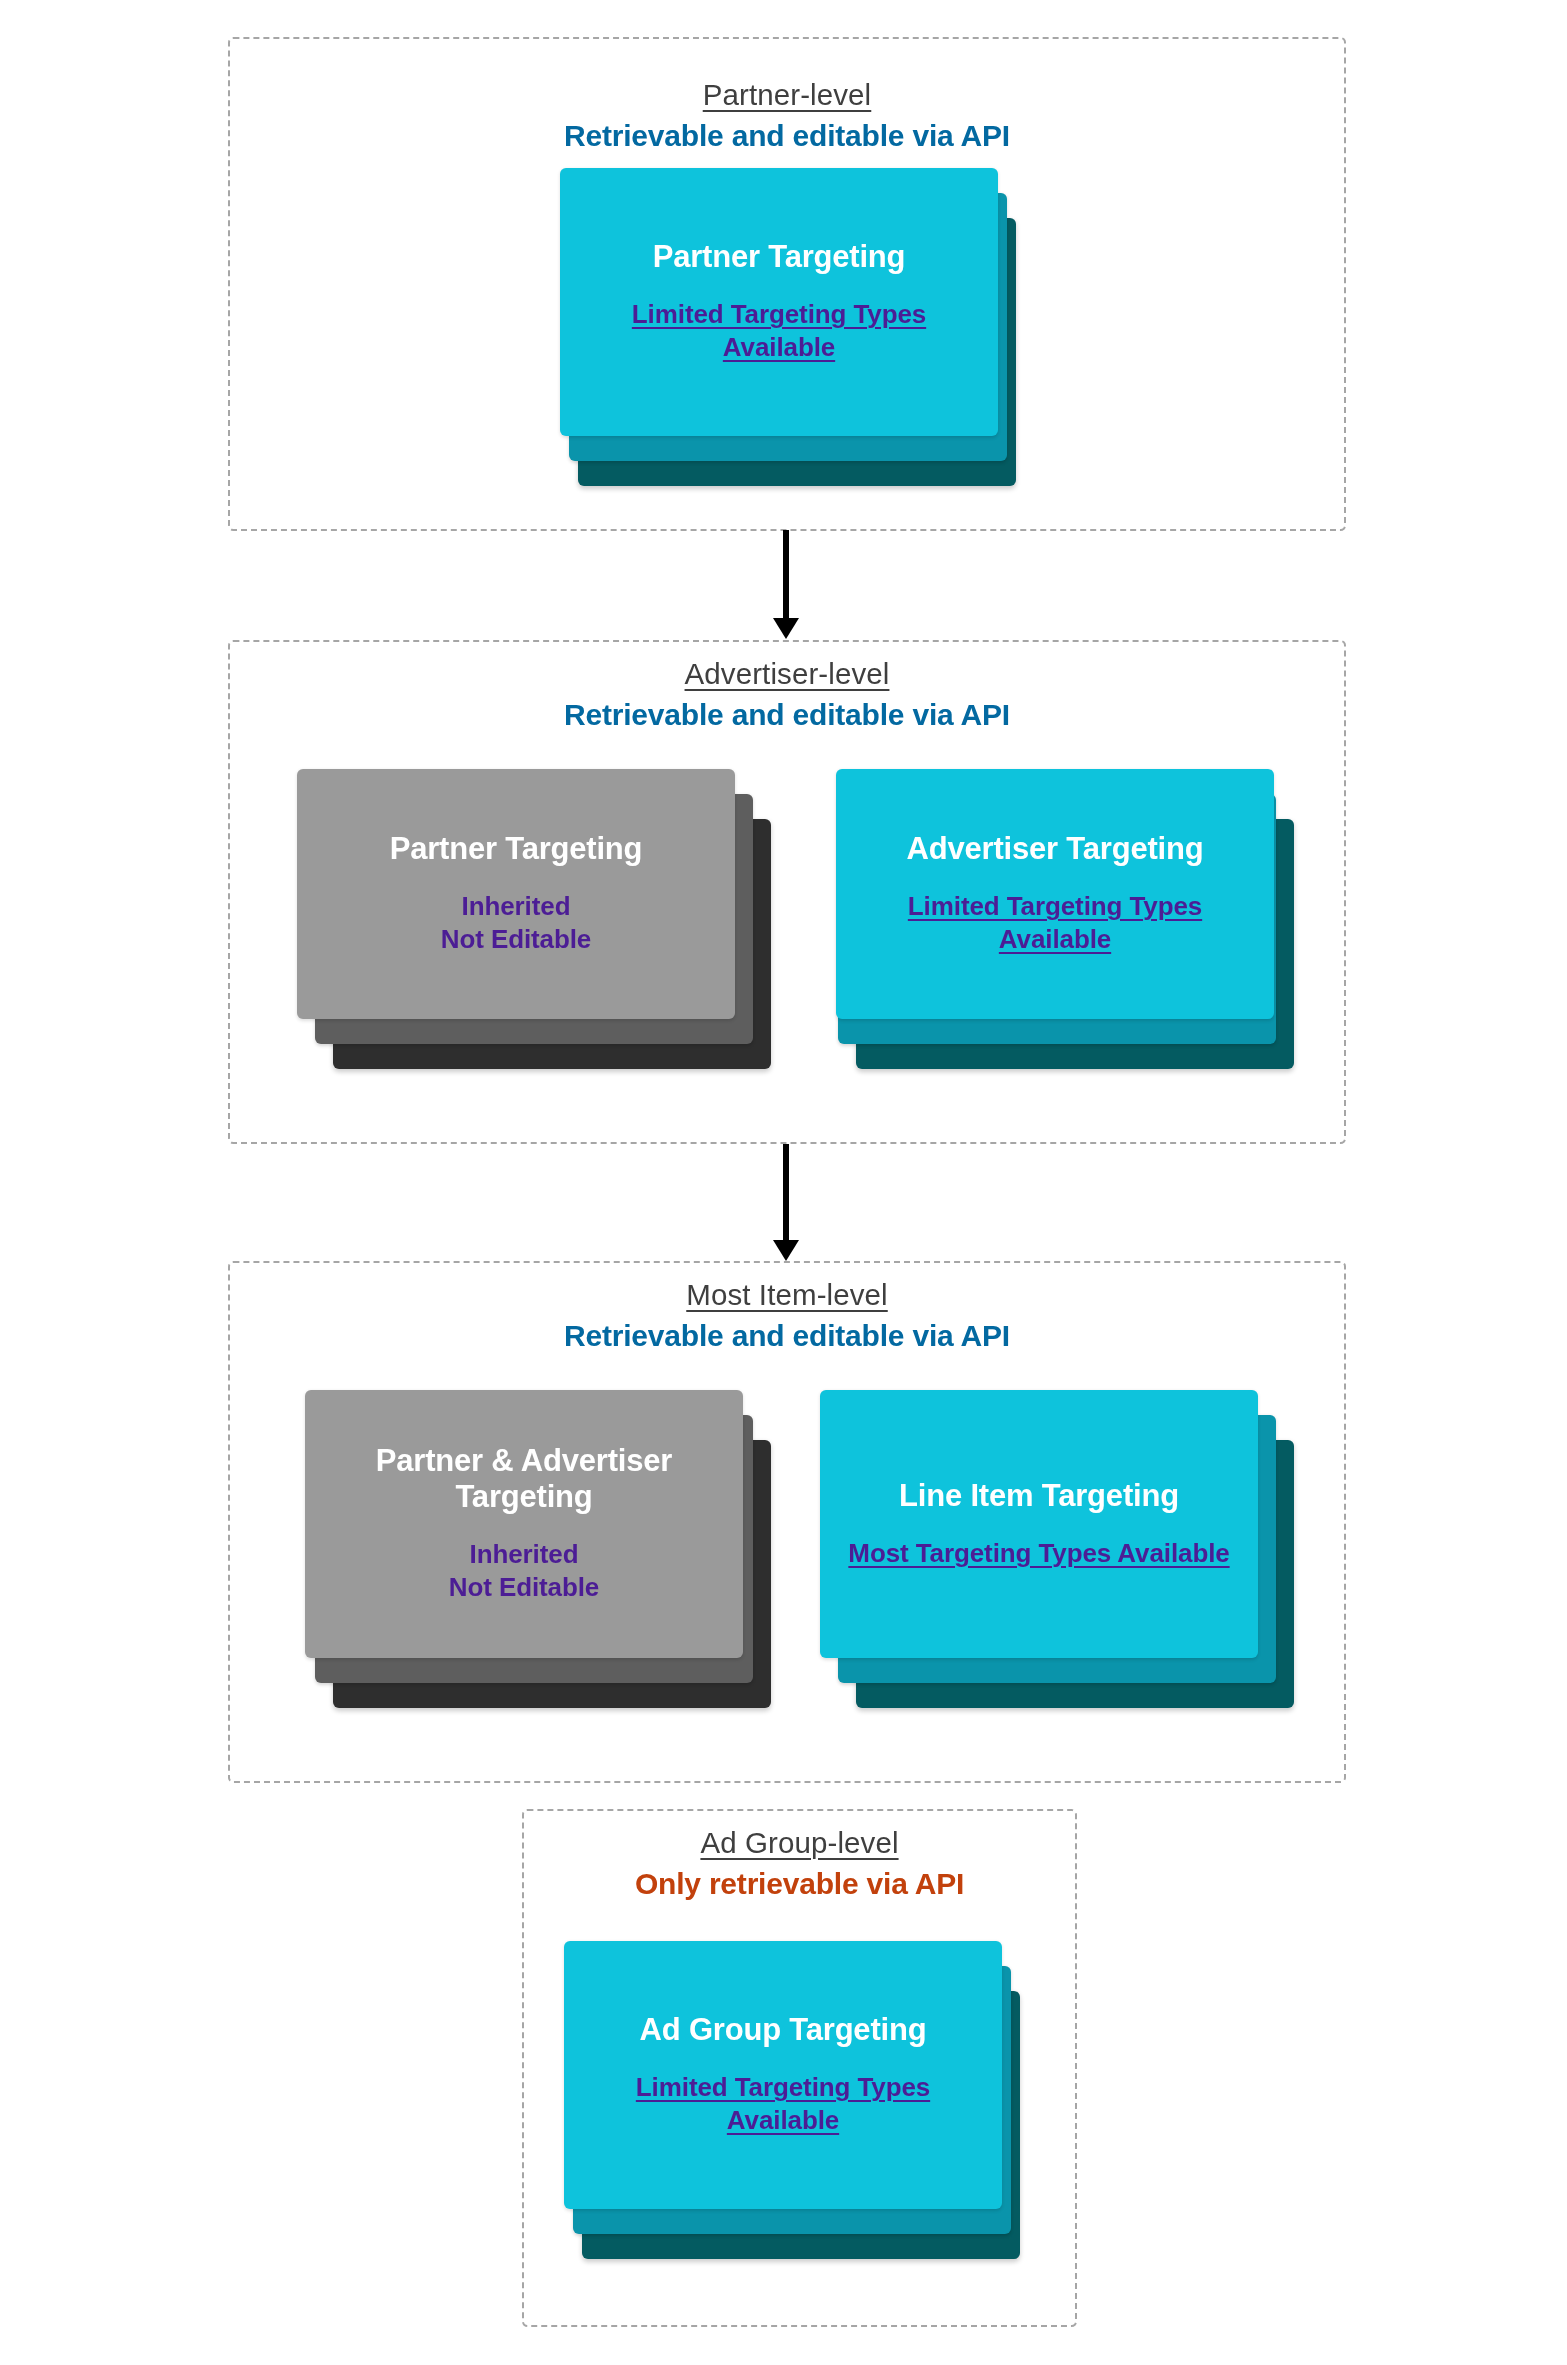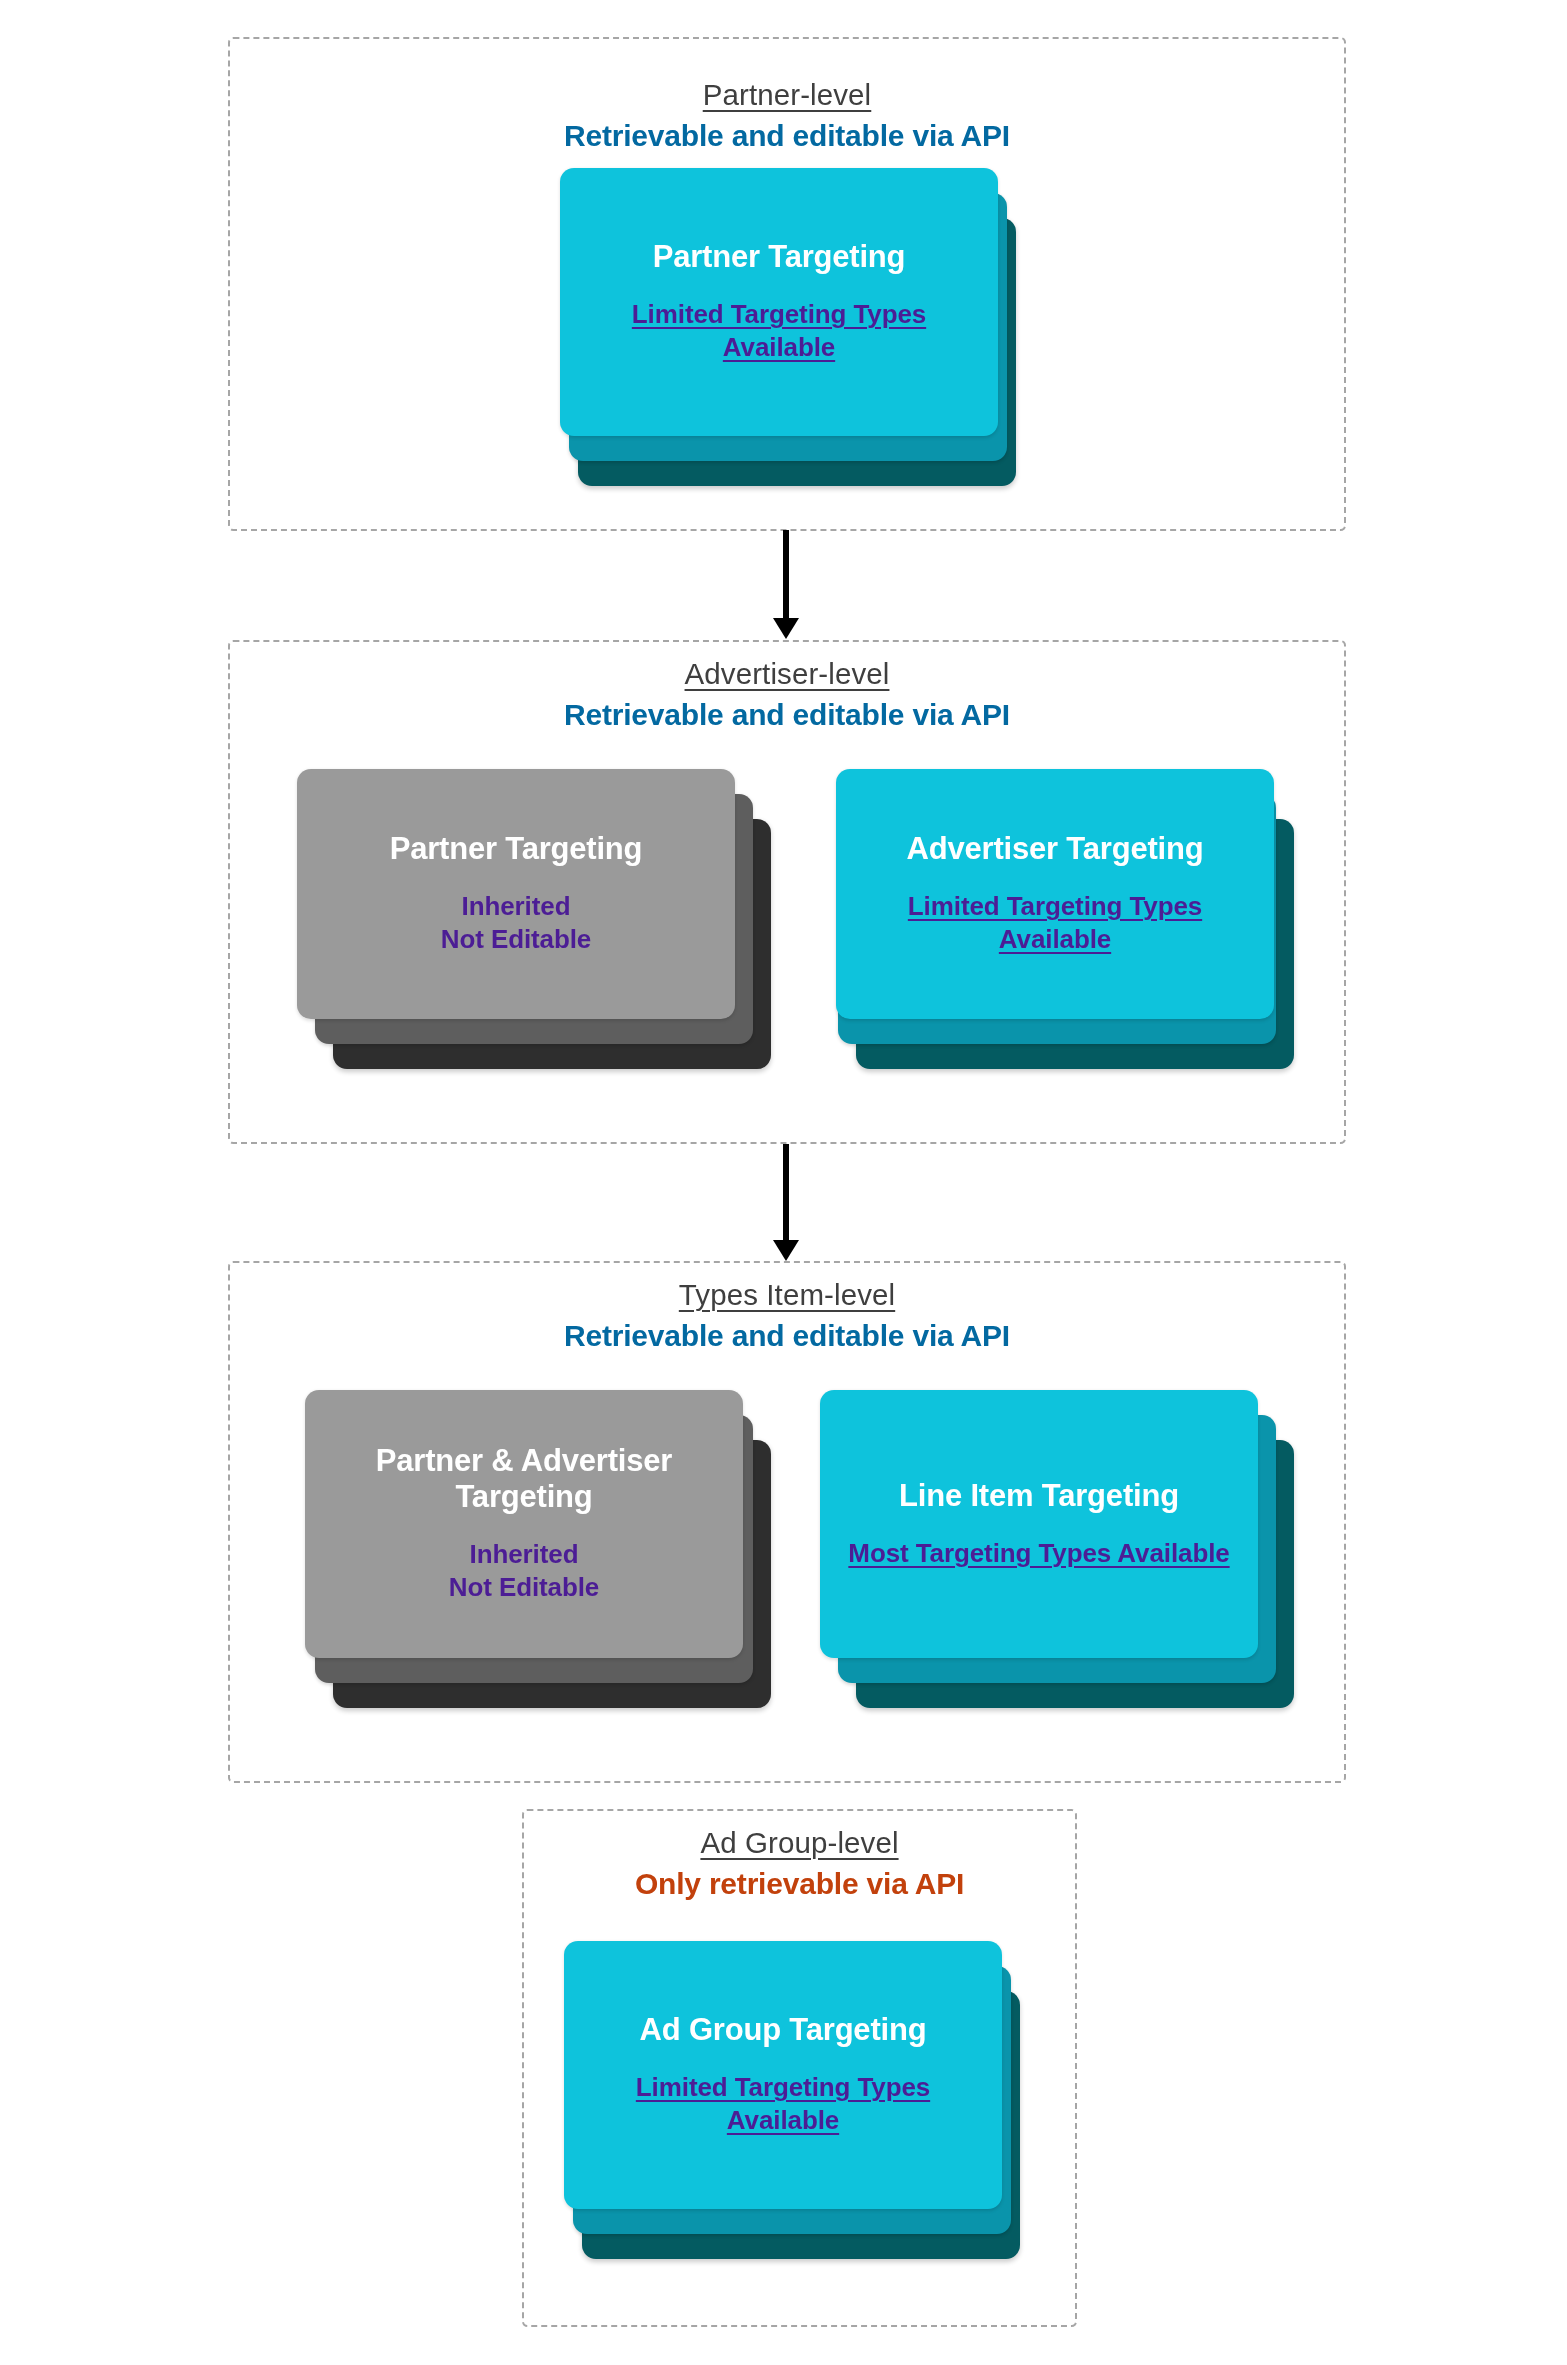--- a/index.html
+++ b/index.html
@@ -49,21 +49,21 @@
     letter-spacing: -0.2px;
   }
   .panel-api.danger { color: #c2410c; }
 
   
   .stack {
     position: absolute;
   }
   .stack .layer {
     position: absolute;
-    border-radius: 14px;
+    border-radius: 6px;
   }
   .stack .layer.back2 { }
   .stack .layer.back1 { }
   .stack .layer.front {
     display: flex;
     flex-direction: column;
     align-items: center;
     justify-content: center;
     text-align: center;
     padding: 9px 14.3px;
@@ -174,21 +174,21 @@
     </div>
   </div>
 
   <div class="arrow" style="left:773px; top:1144px; height:117px;">
     <div class="shaft" style="height:97px;"></div>
     <div class="head" style="top:96px;"></div>
   </div>
 
   <div class="panel" style="left:228px; top:1261px; width:1118px; height:522px;">
     <div class="panel-head" style="top:14.3px;">
-      <span class="panel-level">Types Item-level</span>
+      <span class="panel-level">Most Item-level</span>
       <span class="panel-api">Retrievable and editable via API</span>
     </div>
 
     <div class="stack gy" style="left:67px; top:127px; width:464px; height:366px;">
       <div class="layer back2" style="left:36px; top:50px; width:438px; height:268px;"></div>
       <div class="layer back1" style="left:18px; top:25px; width:438px; height:268px;"></div>
       <div class="layer front" style="left:8px; top:0px; width:438px; height:268px;">
         <div class="card-title">Partner &amp; Advertiser Targeting</div>
         <div class="card-sub">
           <div>Inherited</div>

